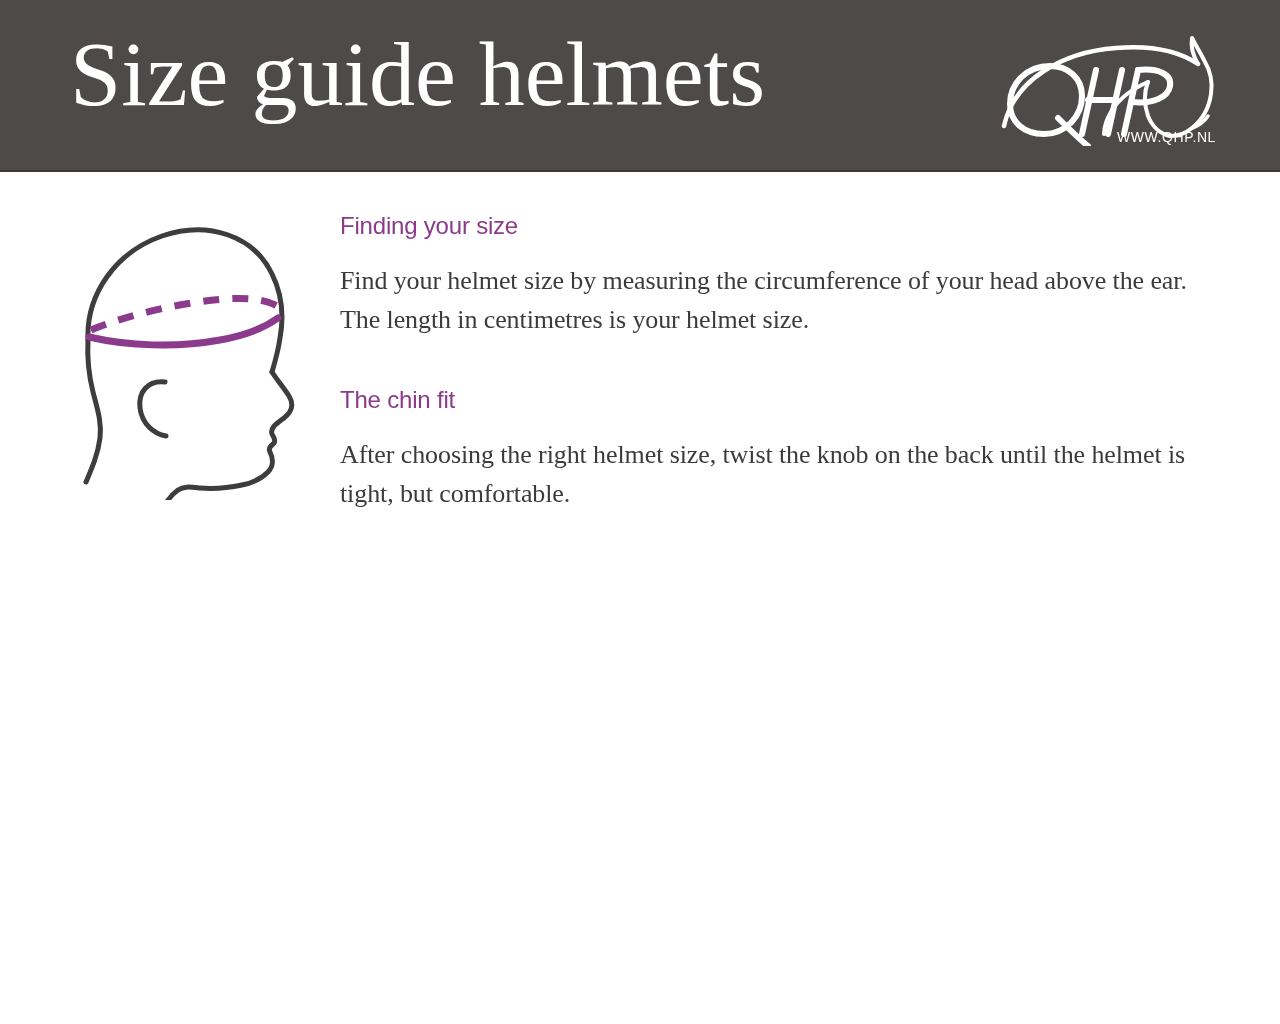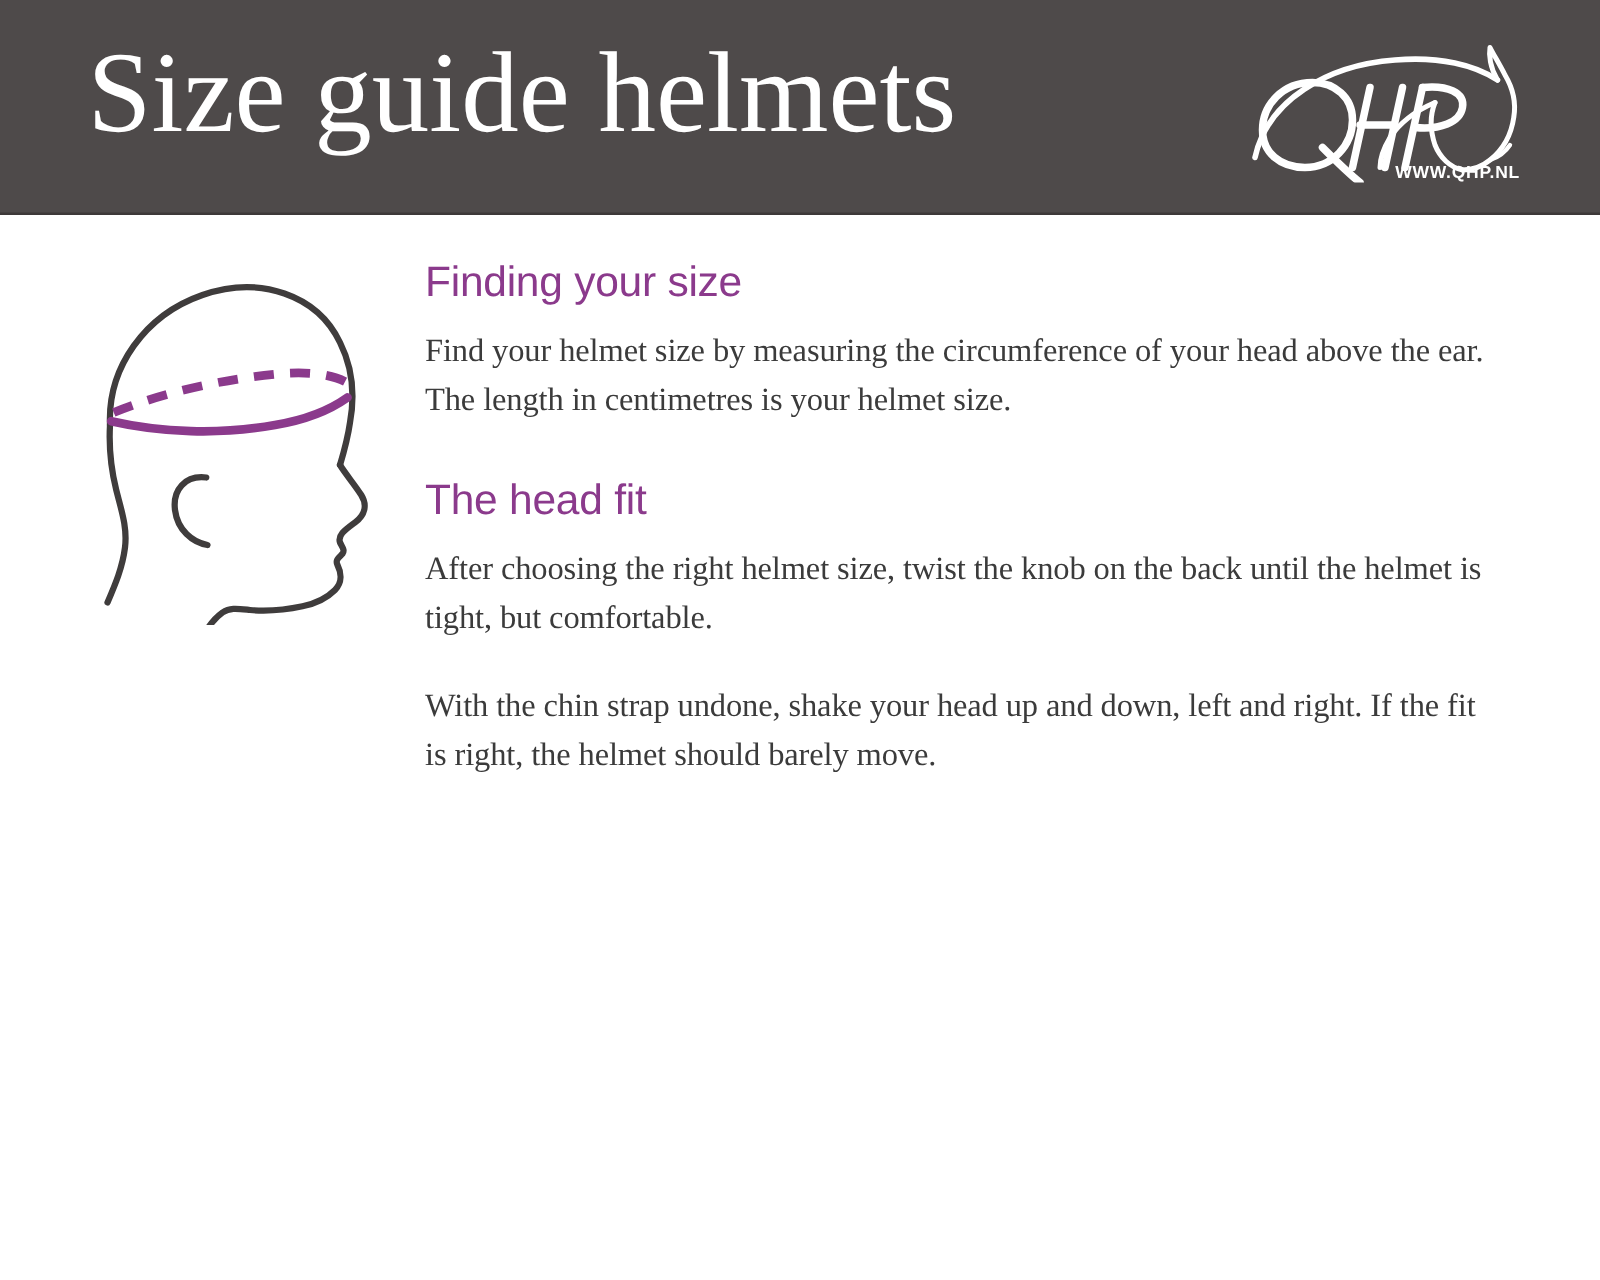--- a/index.html
+++ b/index.html
@@ -52,21 +52,20 @@
   }
   .logo-url {
     position: absolute;
     right: 2px;
     bottom: 1px;
     font-family: "Liberation Sans", sans-serif;
     font-size: 14px;
     letter-spacing: 0.6px;
     color: #ffffff;
     white-space: nowrap;
-    font-weight: bold;
   }
 
   
   .head-figure {
     position: absolute;
     left: 58px;
     top: 190px;
     width: 270px;
     height: 310px;
   }
@@ -74,21 +73,21 @@
 
   
   .content {
     position: absolute;
     left: 340px;
     top: 205px;
     width: 860px;
   }
   .section-heading {
     font-family: "Liberation Sans", sans-serif;
-    font-size: 34px;
+    font-size: 24px;
     line-height: 42px;
     font-weight: 400;
     color: #8b3a8c;
     margin: 0;
     letter-spacing: -0.2px;
   }
   .body-text {
     font-family: Liberation Serif, serif;
     font-size: 26px;
     line-height: 39px;
@@ -169,21 +168,20 @@
 </div>
 
 <div class="content">
 
   <h2 class="section-heading">Finding your size</h2>
   <div class="gap-after-heading"></div>
   <p class="body-text">Find your helmet size by measuring the circumference of your head above the ear. The length in centimetres is your helmet size.</p>
 
   <div class="gap-section"></div>
 
-  <h2 class="section-heading">The head fit</h2>
+  <h2 class="section-heading">The chin fit</h2>
   <div class="gap-after-heading"></div>
   <p class="body-text">After choosing the right helmet size, twist the knob on the back until the helmet is tight, but comfortable.</p>
 
   <div class="gap-para"></div>
-  <p class="body-text">With the chin strap undone, shake your head up and down, left and right. If the fit is right, the helmet should barely move.</p>
 
   <div class="gap-para"></div>
 </div>
 
 </body></html>

